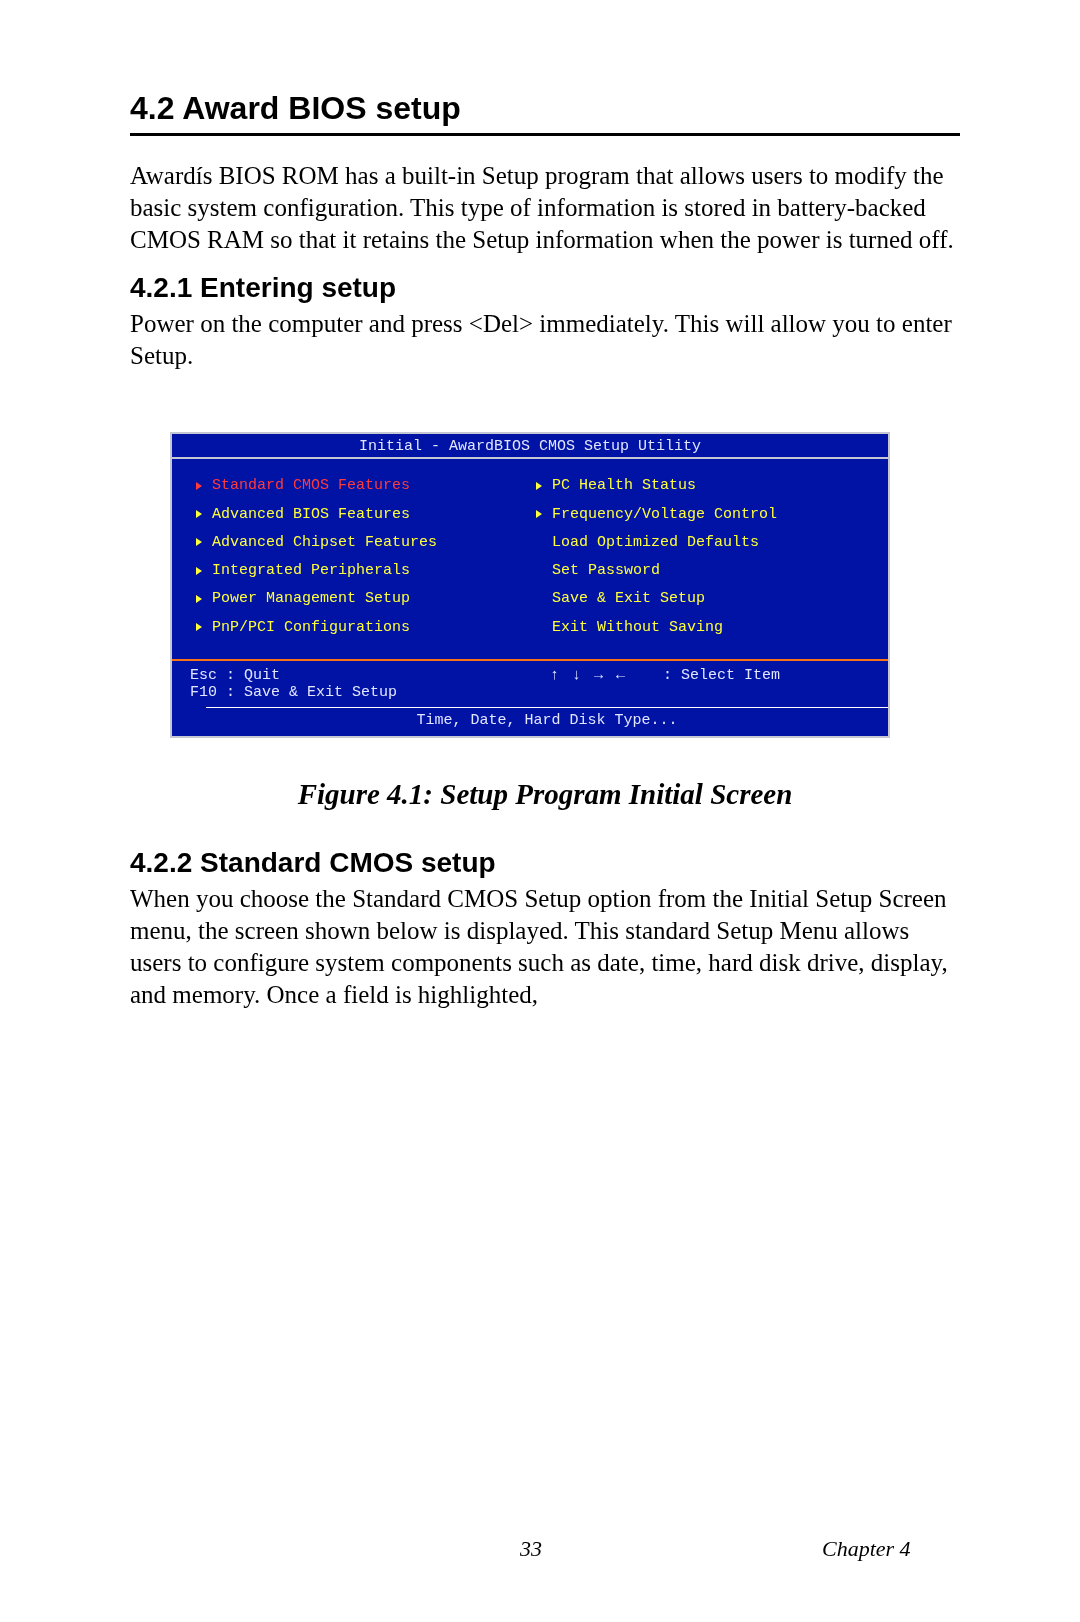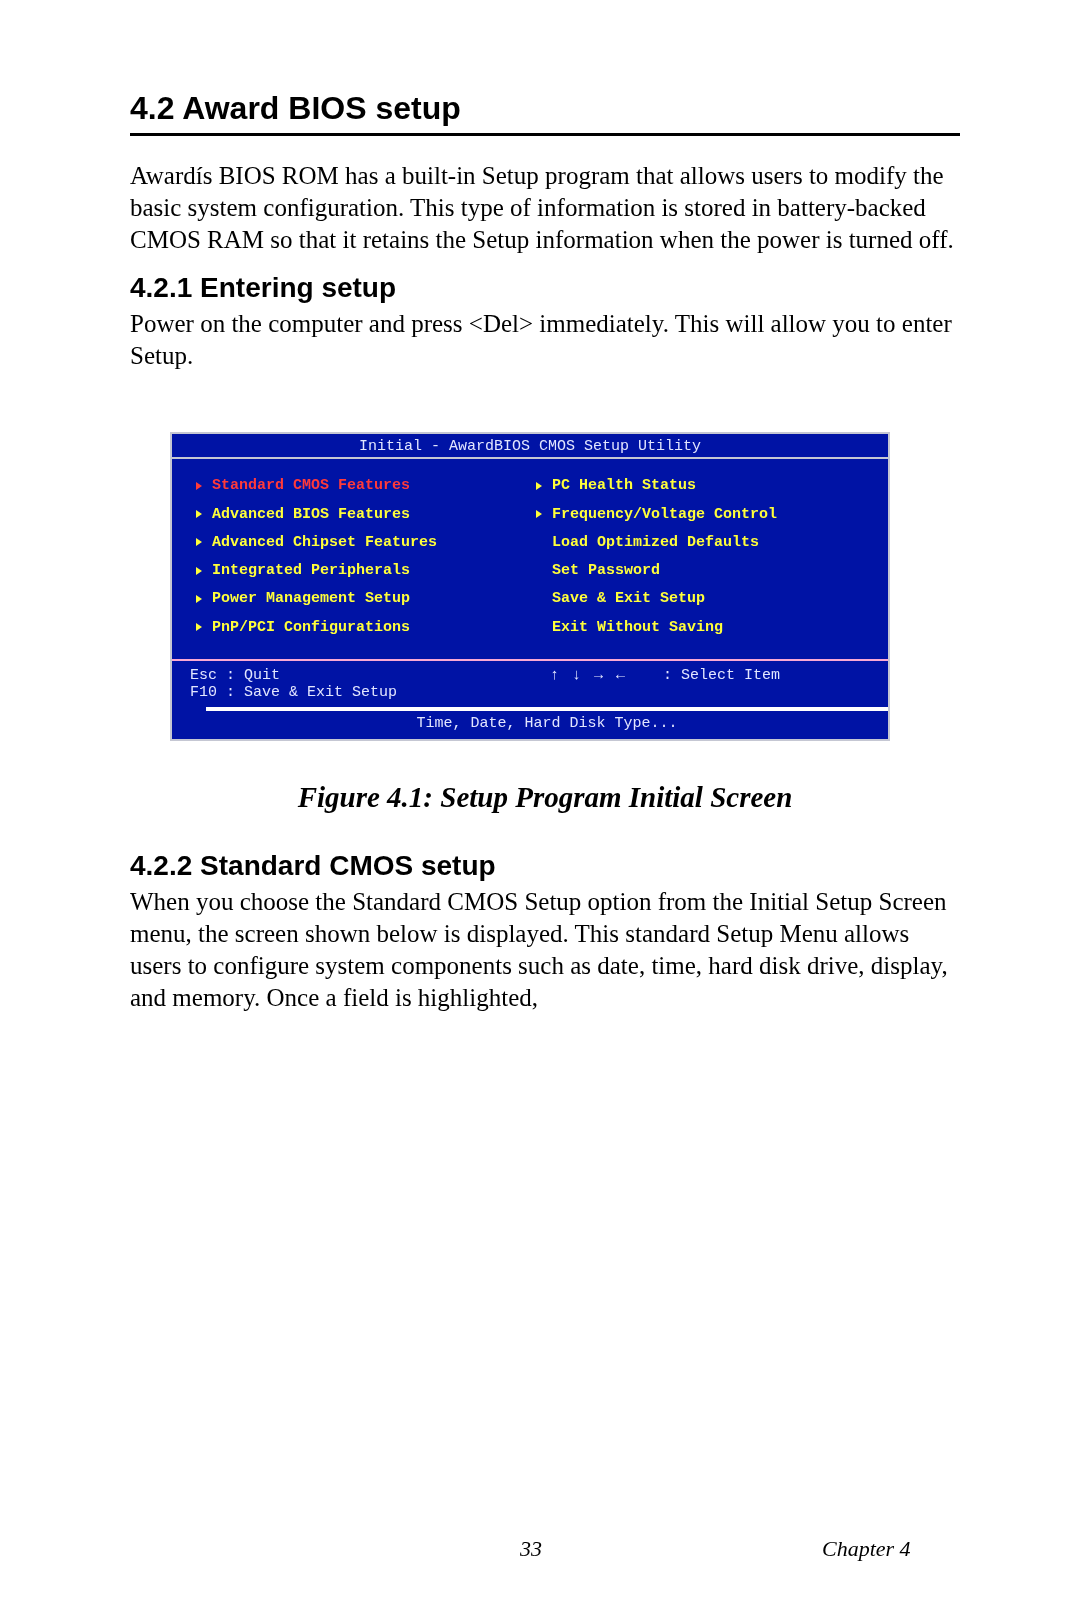--- a/index.html
+++ b/index.html
@@ -8,33 +8,33 @@
   .section-heading { font-family: Arial, Helvetica, sans-serif; font-weight: 700; font-size: 32px; margin-bottom: 6px; }
   .section-rule { border: 0; border-top: 3px solid #000; margin-bottom: 24px; }
   .body-text { font-size: 25px; line-height: 1.28; margin-bottom: 16px; }
   .subheading { font-family: Arial, Helvetica, sans-serif; font-weight: 700; font-size: 28px; margin-top: 6px; margin-bottom: 4px; }
   .figure-wrap { margin: 60px 0 40px 40px; }
   .bios {
     width: 720px; background: #0013a5; border: 2px solid #c5c7d3; color: #ffff3a;
     font-family: "Courier New", Courier, monospace; font-size: 15px; line-height: 1.15;
   }
   .bios-title { text-align: center; padding: 4px 0 2px; color: #e2e6ff; border-bottom: 2px solid #c5c7d3; }
-  .bios-body { padding: 18px 18px 12px 18px; display: flex; gap: 0; font-weight: bold; }
+  .bios-body { padding: 18px 18px 12px 18px; display: flex; gap: 0; }
   .bios-col { flex: 1; }
   .bios-item { margin-bottom: 11px; display: flex; align-items: center; padding-left: 6px; }
   .tri { display: inline-block; width: 0; height: 0; border-top: 4px solid transparent; border-bottom: 4px solid transparent; border-left: 6px solid #ffff3a; margin-right: 10px; }
   .tri.hidden { border-left-color: transparent; }
   .bios-item.selected { color: #ff3a3a; }
   .bios-item.selected .tri { border-left-color: #ff3a3a; }
-  .bios-footer1 { border-top: 2px solid #f9a8d4; padding: 6px 18px 6px 18px; display: flex; color: #e2e6ff; }
+  .bios-footer1 { border-top: 2px solid #f97316; padding: 6px 18px 6px 18px; display: flex; color: #e2e6ff; }
   .bios-footer1 .left { flex: 1; }
   .bios-footer1 .left div { margin-bottom: 0px; }
   .bios-footer1 .right { flex: 1; padding-left: 40px; }
   .arrow-glyphs { letter-spacing: 2px; }
-  .bios-footer2 { border-top: 4px solid #ffffff; padding: 4px 0 6px; text-align: center; color: #e2e6ff; margin-left: 34px; }
+  .bios-footer2 { border-top: 1px solid #ffffff; padding: 4px 0 6px; text-align: center; color: #e2e6ff; margin-left: 34px; }
   .fig-caption { text-align: center; font-style: italic; font-weight: 700; font-size: 29px; margin: 28px 0 36px 0; }
   .page-footer { position: absolute; bottom: 60px; left: 0; width: 1044px; display: flex; justify-content: flex-start; font-style: italic; font-size: 22px; }
   .page-footer .pn { margin-left: 520px; }
   .page-footer .ch { margin-left: 280px; }
 </style>
 </head>
 <body>
 
 <div class="page">
 

